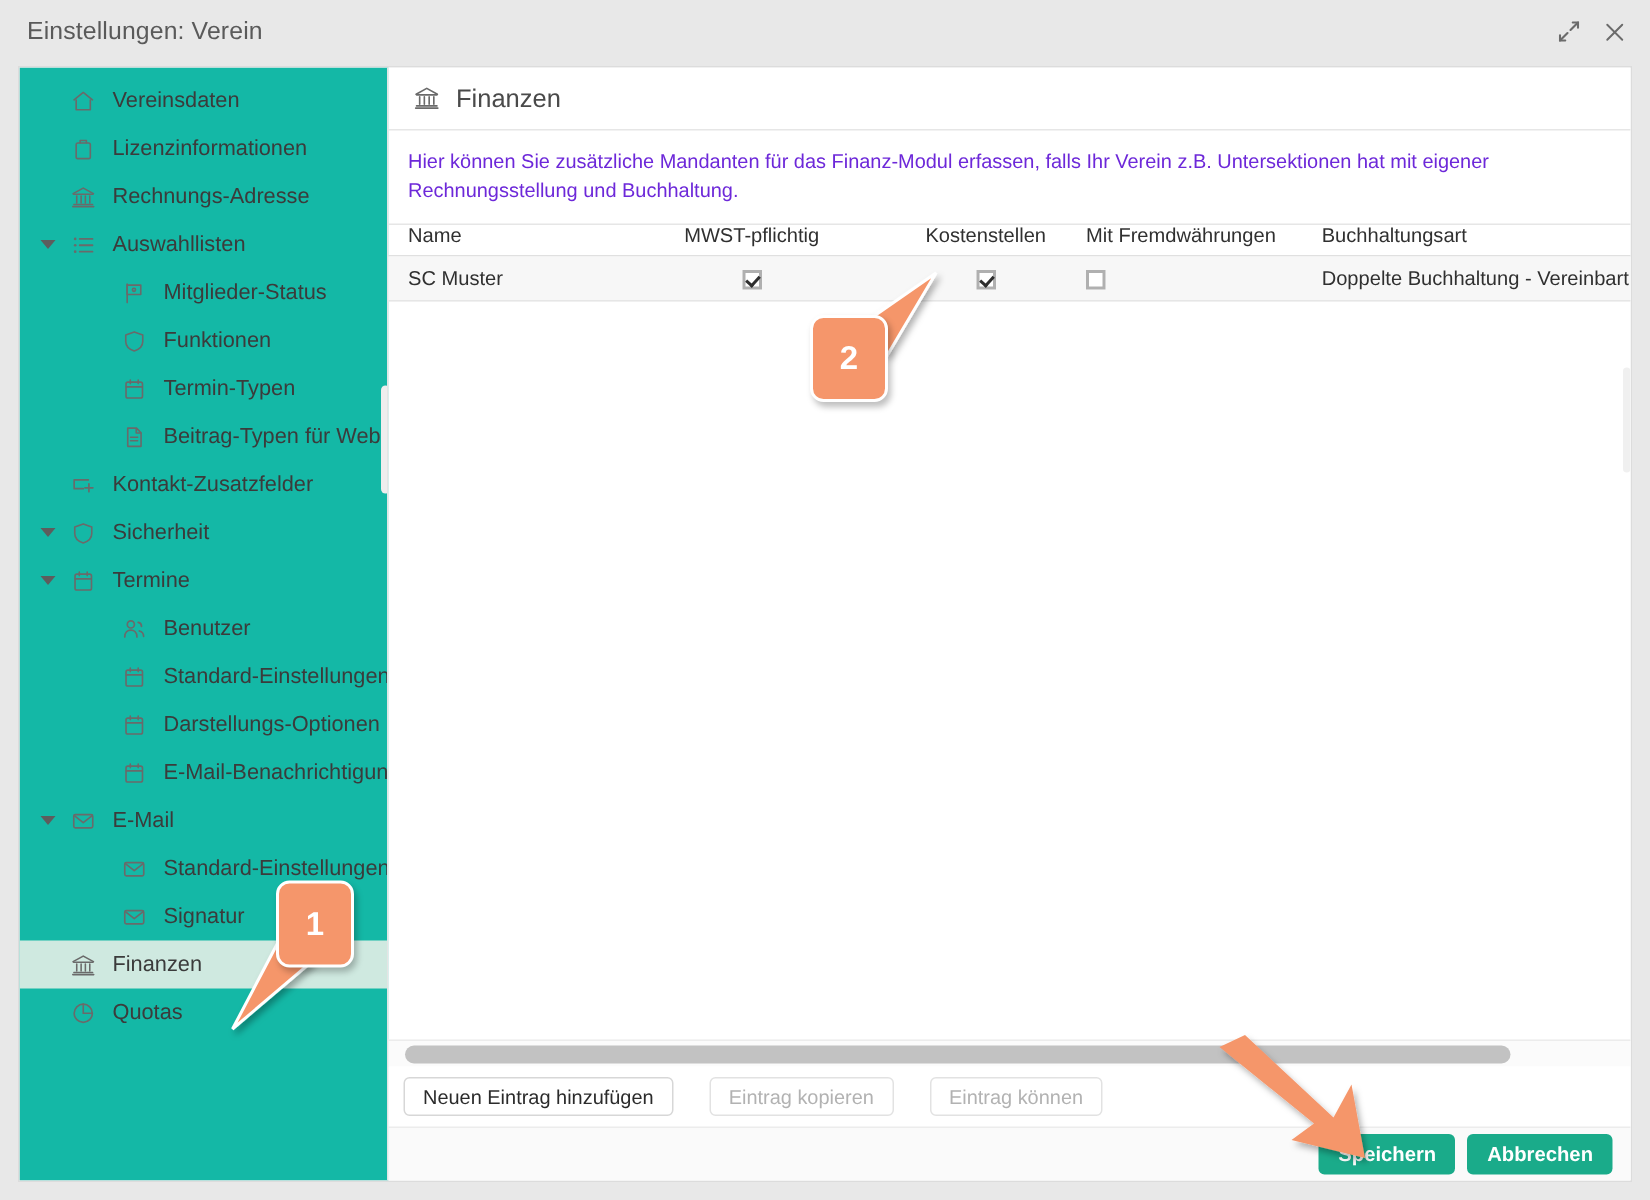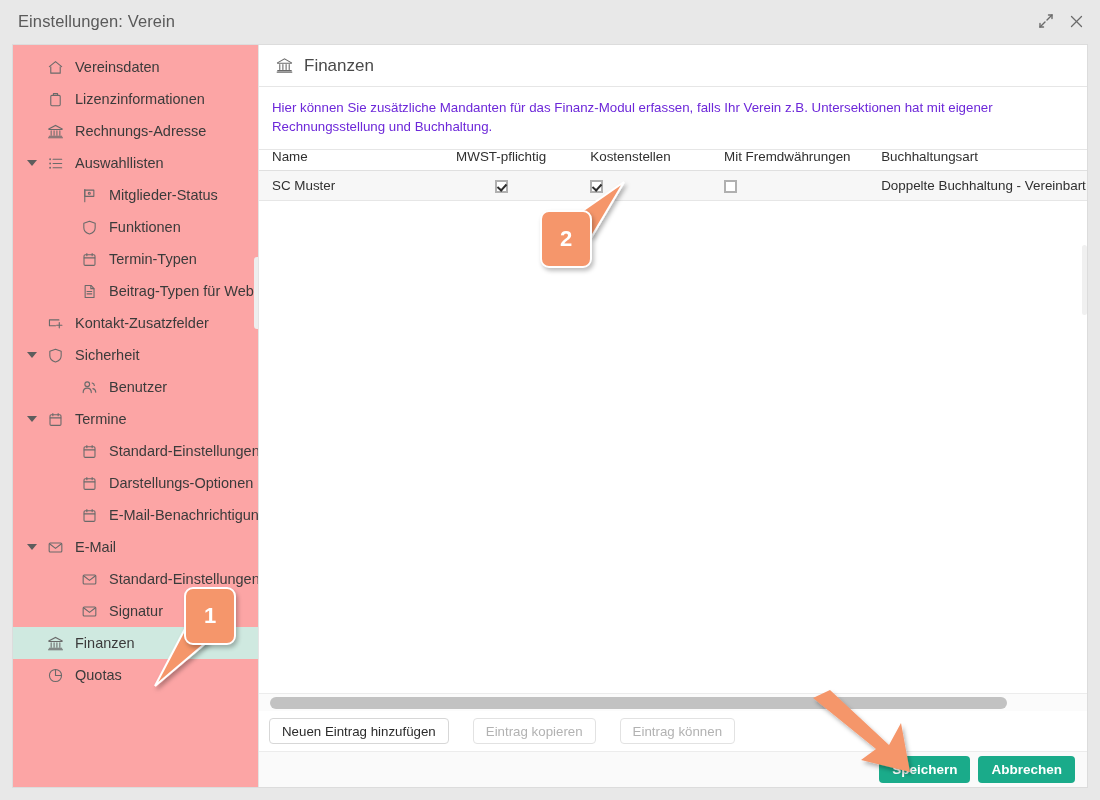--- a/index.html
+++ b/index.html
@@ -62,21 +62,21 @@
     border: 1px solid #dcdcdc;
     box-sizing: border-box;
     overflow: hidden;
   }
 
   
   .sidebar {
     position: absolute;
     left: 0; top: 0;
     width: 246px; height: 742px;
-    background: #fca5a5;
+    background: #14b8a6;
     box-sizing: border-box;
     border-right: 1px solid #e4e4e4;
     padding-top: 6px;
     overflow: hidden;
   }
   .nav-item {
     position: relative;
     height: 32px;
     display: flex;
     align-items: center;
@@ -177,21 +177,21 @@
     color: #303030;
   }
   .tbl-body-row {
     background: #f7f7f7;
     border-bottom: 1px solid #e6e6e6;
     height: 30px;
     color: #303030;
   }
   .c-name   { width: 170px; padding-left: 13px; box-sizing: border-box; }
   .c-mwst   { width: 200px; text-align: center; }
-  .c-kost   { width: 150px; text-align: left; }
+  .c-kost   { width: 150px; text-align: center; }
   .c-fremd  { width: 165px; text-align: left; }
   .c-buch   { width: 260px; padding-left: 10px; box-sizing: border-box; }
 
   .cbx {
     width: 13px; height: 13px;
     border: 2px solid #b0b0b0;
     display: inline-block;
     box-sizing: border-box;
     background: #fff;
     position: relative;
@@ -434,41 +434,41 @@
           </div>
           <div class="nav-item level0">
             <span class="nav-caret"></span>
             <span class="nav-ico">
               <svg width="17" height="17" viewBox="0 0 18 18" fill="none" stroke="currentColor" stroke-width="1.15" stroke-linecap="round" stroke-linejoin="round">
                 <path d="M9 2.4 L15 4.6 V9.2 C15 12.4 12.4 14.8 9 15.9 C5.6 14.8 3 12.4 3 9.2 V4.6 Z"></path>
               </svg>
             </span>
             <span class="nav-label">Sicherheit</span>
           </div>
+          <div class="nav-item level0">
+            <span class="nav-caret"></span>
+            <span class="nav-ico">
+              <svg width="17" height="17" viewBox="0 0 18 18" fill="none" stroke="currentColor" stroke-width="1.15" stroke-linecap="round" stroke-linejoin="round">
+                <rect x="3.2" y="4" width="11.6" height="11.2" rx="1.3"></rect>
+                <path d="M3.4 7.3 H14.6"></path>
+                <path d="M6.2 2.6 V5 M11.8 2.6 V5"></path>
+              </svg>
+            </span>
+            <span class="nav-label">Termine</span>
+          </div>
           <div class="nav-item level1">
             <span class="nav-ico">
               <svg width="17" height="17" viewBox="0 0 18 18" fill="none" stroke="currentColor" stroke-width="1.2" stroke-linecap="round" stroke-linejoin="round">
                 <circle cx="6.6" cy="5.6" r="2.5"></circle>
                 <path d="M2.3 14.4 C2.3 11.3 4.2 9.6 6.6 9.6 C9 9.6 10.9 11.3 10.9 14.4"></path>
                 <path d="M11.8 4.2 C13.2 4.5 14.1 5.6 14.1 6.9"></path>
                 <path d="M12.6 10.2 C14.5 10.7 15.6 12.2 15.6 14"></path>
               </svg>
             </span>
             <span class="nav-label">Benutzer</span>
-          </div>
-          <div class="nav-item level0">
-            <span class="nav-caret"></span>
-            <span class="nav-ico">
-              <svg width="17" height="17" viewBox="0 0 18 18" fill="none" stroke="currentColor" stroke-width="1.15" stroke-linecap="round" stroke-linejoin="round">
-                <rect x="3.2" y="4" width="11.6" height="11.2" rx="1.3"></rect>
-                <path d="M3.4 7.3 H14.6"></path>
-                <path d="M6.2 2.6 V5 M11.8 2.6 V5"></path>
-              </svg>
-            </span>
-            <span class="nav-label">Termine</span>
           </div>
           <div class="nav-item level1">
             <span class="nav-ico">
               <svg width="17" height="17" viewBox="0 0 18 18" fill="none" stroke="currentColor" stroke-width="1.15" stroke-linecap="round" stroke-linejoin="round">
                 <rect x="3.2" y="4" width="11.6" height="11.2" rx="1.3"></rect>
                 <path d="M3.4 7.3 H14.6"></path>
                 <path d="M6.2 2.6 V5 M11.8 2.6 V5"></path>
               </svg>
             </span>
             <span class="nav-label">Standard-Einstellungen</span>

